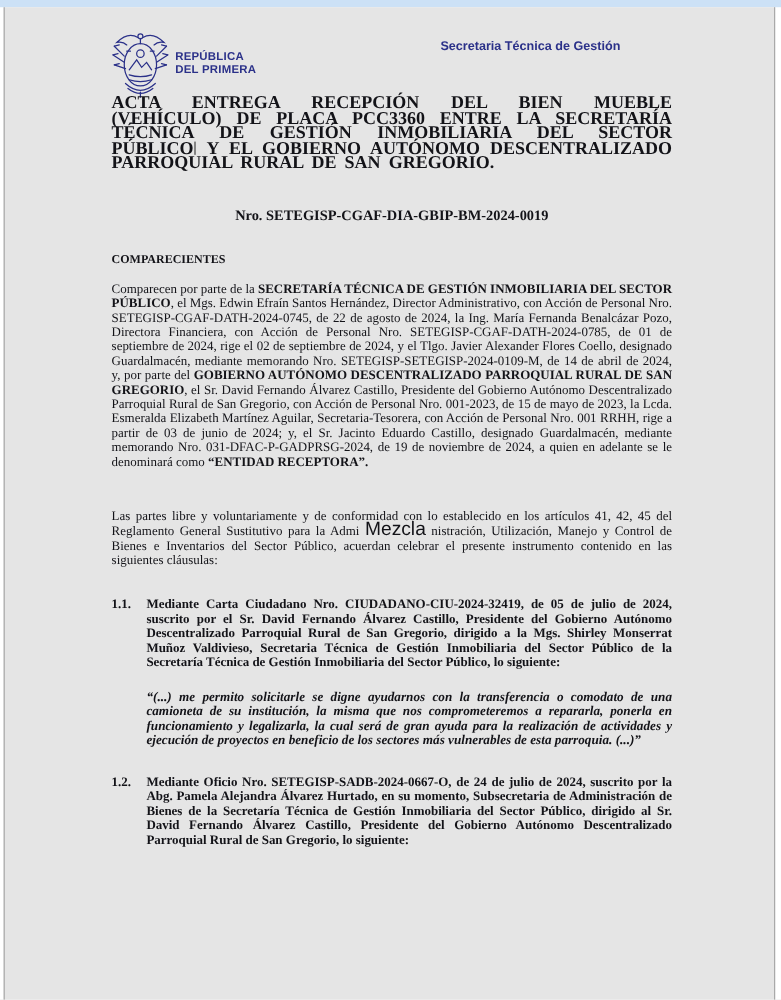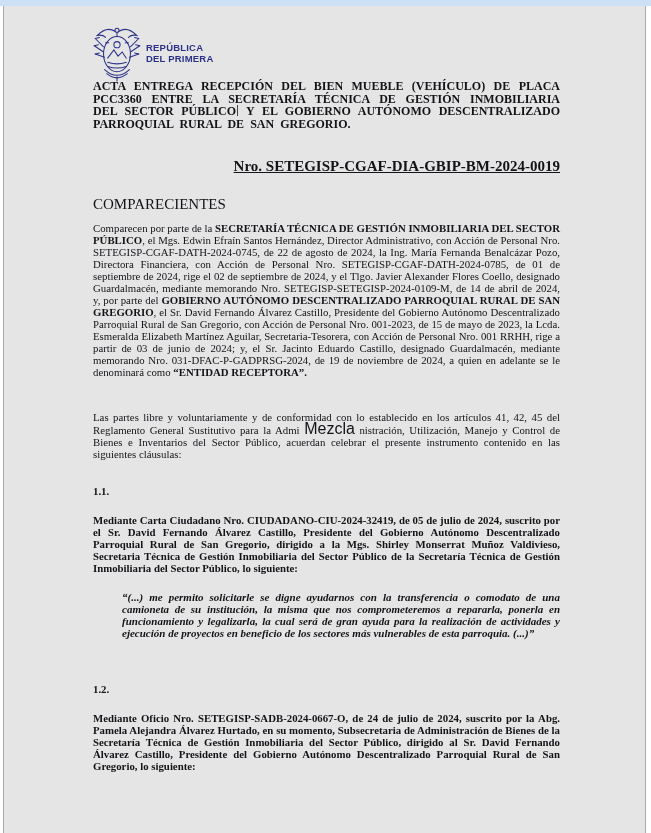--- a/index.html
+++ b/index.html
@@ -29,36 +29,36 @@
     font-family:"Liberation Sans", sans-serif;font-weight:bold;
     font-size:9.5px;line-height:11px;letter-spacing:.2px;}
   .brand{
     position:absolute;top:27px;left:320px;width:236px;text-align:center;
     color:var(--brand);font-family:"Liberation Sans", sans-serif;
     font-weight:bold;font-size:10.5px;line-height:13px;
   }
   
   .content{position:absolute;left:89px;top:0;width:467px;}
   .title{
-    margin:74px 0 0 0;font-weight:bold;font-size:12px;line-height:12.5px;
+    margin:74px 0 0 0;font-weight:bold;font-size:15px;line-height:12.5px;
     text-align:justify;word-spacing:3px;font-family:Liberation Serif, serif;
   }
-  .doc-number{margin:30px 0 0 0;text-align:right;font-weight:bold;font-size:15px;line-height:12px;text-decoration:underline;}
-  .h-section{margin:26px 0 0 0;font-weight:normal;font-size:15px;line-height:12px;}
+  .doc-number{margin:30px 0 0 0;text-align:center;font-weight:bold;font-size:12px;line-height:12px;}
+  .h-section{margin:26px 0 0 0;font-weight:bold;font-size:10px;line-height:12px;}
   .para{margin:12px 0 0 0;font-size:10.8px;line-height:12px;text-align:justify;}
   .para-tight{margin:33px 0 0 0;font-size:10.8px;line-height:12px;text-align:justify;}
   .clause-head{margin:30px 0 0 0;font-weight:bold;font-size:10.8px;line-height:12px;}
-  .item{display:flex;margin:25px 0 0 0;font-size:10.8px;line-height:12px;flex-direction:column;}
+  .item{display:flex;margin:25px 0 0 0;font-size:10.8px;line-height:12px;}
   .item .num{flex:0 0 29px;font-weight:bold;}
   .item .itext{flex:1;text-align:justify;font-weight:bold;}
   .quote{
     margin:17px 0 0 29px;font-size:11px;line-height:12px;text-align:justify;
     font-weight:bold;font-style:italic;
   }
-  .item2{margin-top:44px;}
+  .item2{margin-top:23px;}
   .b{font-weight:bold;}
   .sans{font-family:"Liberation Sans", sans-serif;font-size:16px;}
   .cursor{
     display:inline-block;width:1px;height:11px;background:#444;
     vertical-align:-1px;margin:0 1px;
   }
 </style>
 </head>
 <body>
 
@@ -86,20 +86,21 @@
       <path d="M14,48 Q24,56 34,48"></path>
       <path d="M24,51 L24,55"></path>
     </svg>
     <div class="seal-text">
       <div>REPÚBLICA</div>
       <div>DEL PRIMERA</div>
     </div>
   </div>
 
   <div class="brand">
+    <div>Secretaria Técnica de Gestión</div>
   </div>
 
   <div class="content">
 
     <p class="title"><span class="b">ACTA ENTREGA RECEPCIÓN DEL BIEN MUEBLE (VEHÍCULO) DE PLACA PCC3360 ENTRE LA SECRETARÍA TÉCNICA DE GESTIÓN INMOBILIARIA DEL SECTOR PÚBLICO</span><span class="cursor"></span><span class="b"> Y EL GOBIERNO AUTÓNOMO DESCENTRALIZADO PARROQUIAL RURAL DE SAN GREGORIO.</span></p>
 
     <p class="doc-number">Nro. SETEGISP-CGAF-DIA-GBIP-BM-2024-0019</p>
 
     <p class="h-section">COMPARECIENTES</p>
 

